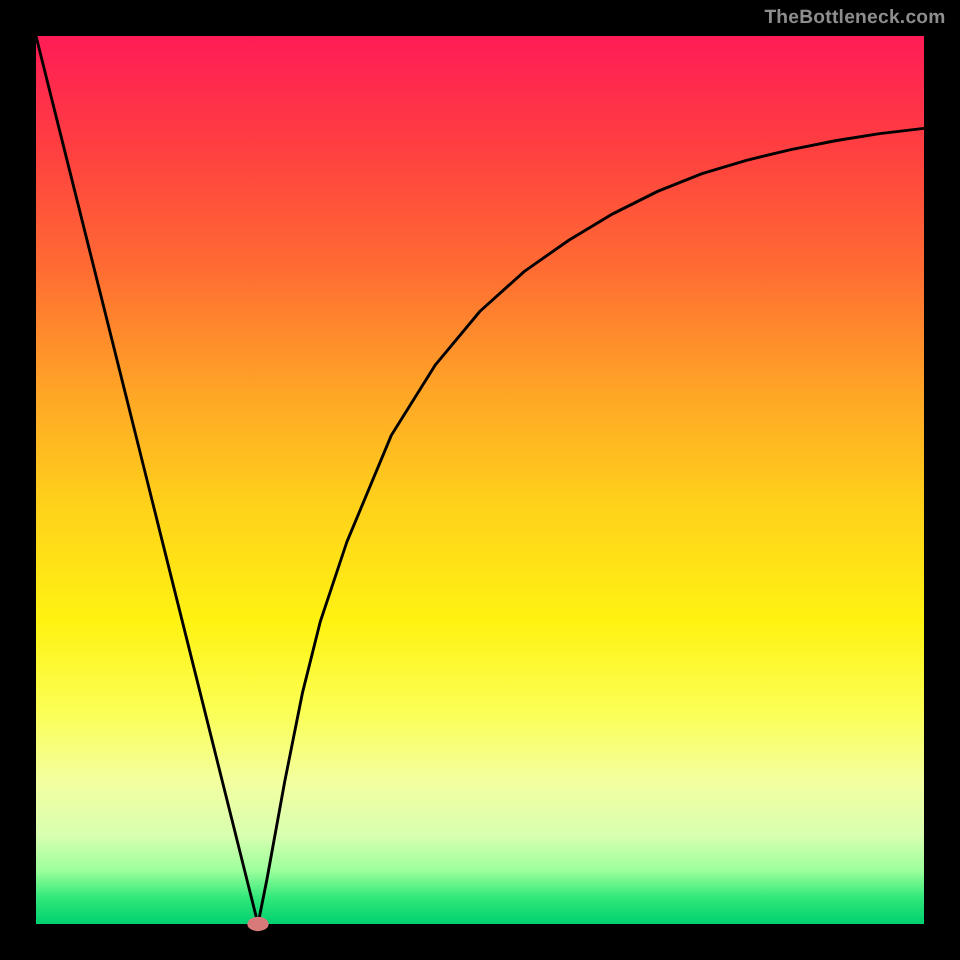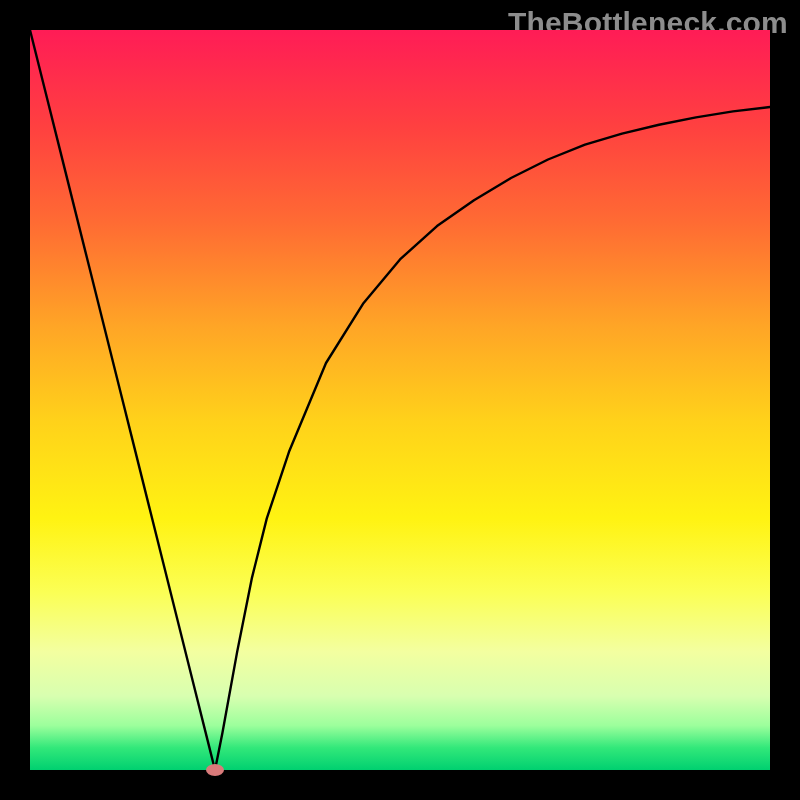--- a/index.html
+++ b/index.html
@@ -35,21 +35,21 @@
       #9cff9c 94%,
       #32e87a 97%,
       #00d070 100%
     );
   }
   .watermark {
     position: absolute;
     top: 6px;
     right: 12px;
     font-family: Arial, Helvetica, sans-serif;
-    font-size: 30px;
+    font-size: 16px;
     font-weight: 600;
     color: #8d8d8d;
     letter-spacing: 0.2px;
   }
   .marker {
     position: absolute;
     width: 18px;
     height: 12px;
     background: #d97a7a;
     border-radius: 50%;

